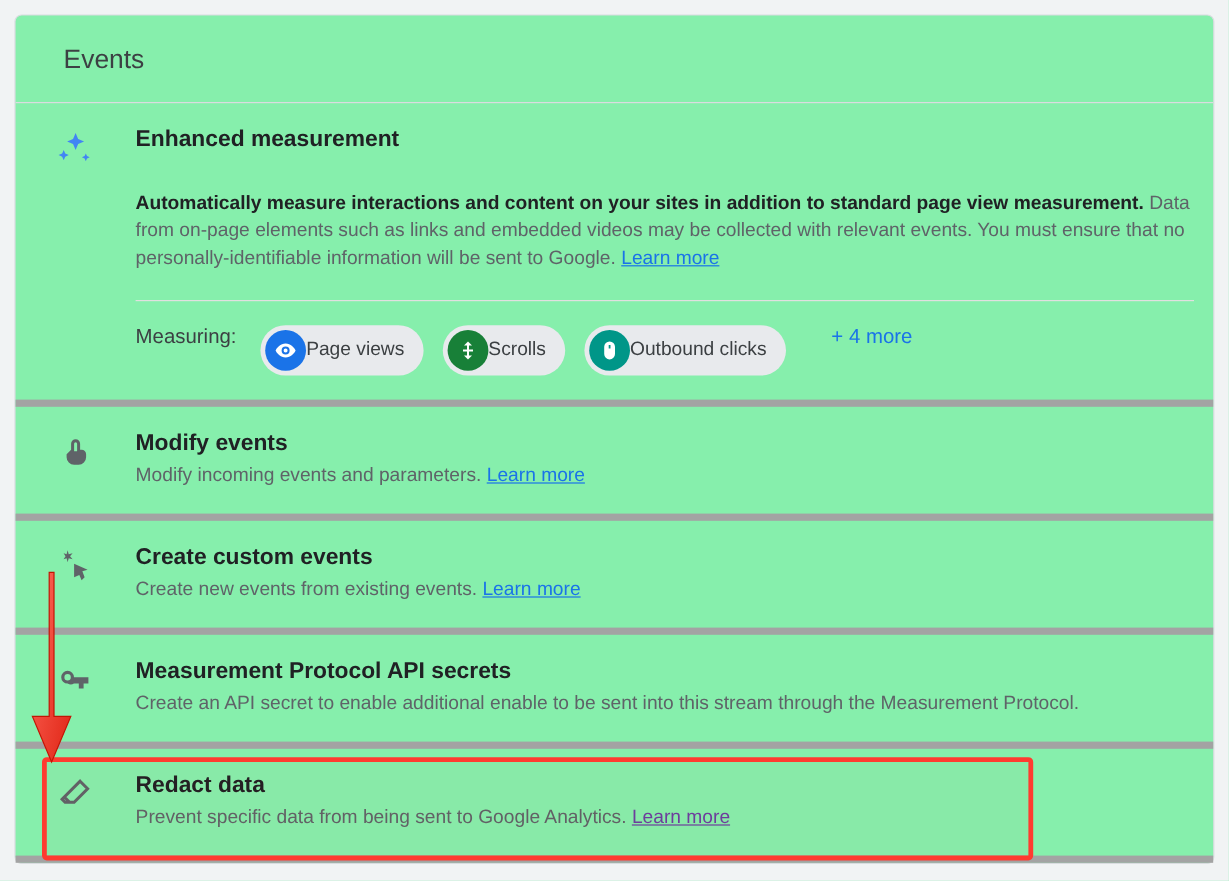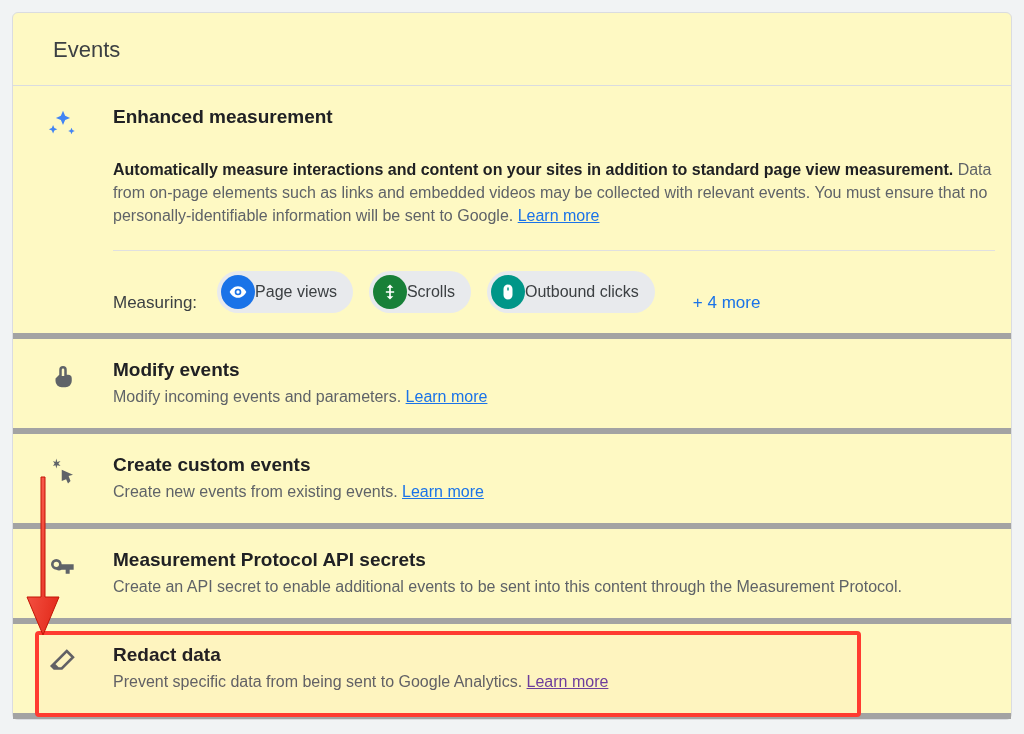--- a/index.html
+++ b/index.html
@@ -5,21 +5,21 @@
   * { box-sizing: border-box; }
   body {
     margin: 0;
     font-family: "Google Sans", "Helvetica Neue", Arial, sans-serif;
     background: #f1f3f4;
     color: #202124;
     width: 1024px;
   }
   .panel {
     margin: 12px 12px 0 12px;
-    background: #fef9c3;
+    background: #86efac;
     border: 1px solid #dadce0;
     border-radius: 6px;
     overflow: visible;
     position: relative;
   }
   .panel-header {
     padding: 24px 28px 22px 40px;
     border-bottom: 1px solid #dadce0;
     font-size: 22px;
     color: #3c4043;
@@ -64,21 +64,21 @@
     margin-top: 30px;
     line-height: 1.45;
   }
   .enhanced-desc .gray { color: #5f6368; }
   .divider-thin {
     border-top: 1px solid #e0e0e0;
     margin: 22px 0 20px 0;
   }
   .measuring-row {
     display: flex;
-    align-items: flex-end;
+    align-items: flex-start;
     gap: 16px;
     flex-wrap: wrap;
   }
   .measuring-label {
     font-size: 17px;
     color: #3c4043;
     font-weight: 500;
     margin-right: 4px;
   }
   .chip {
@@ -213,21 +213,21 @@
   </div>
 
   <div class="section">
     <div class="section-icon">
       <svg width="32" height="32" viewBox="0 0 24 24">
           <path fill="#5f6368" d="M7 14a4 4 0 114-4h9v4h-3v3h-3v-3h-3a4 4 0 01-4 0zm0-2a2 2 0 100-4 2 2 0 000 4z"></path>
         </svg>
     </div>
     <div class="section-body">
       <div class="section-title">Measurement Protocol API secrets</div>
-      <div class="section-sub">Create an API secret to enable additional events to be sent into this content through the Measurement Protocol. </div>
+      <div class="section-sub">Create an API secret to enable additional enable to be sent into this stream through the Measurement Protocol. </div>
     </div>
   </div>
 
   <div class="section" style="position:relative">
     <div class="section-icon">
       <svg width="30" height="30" viewBox="0 0 24 24">
           <path fill="none" stroke="#5f6368" stroke-width="2" d="M15 4l5 5-9 9H5l-2-2 12-12z M8 18l-3-3"></path>
         </svg>
     </div>
     <div class="section-body">

